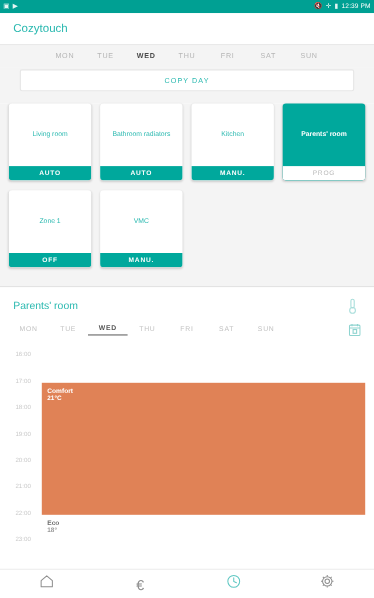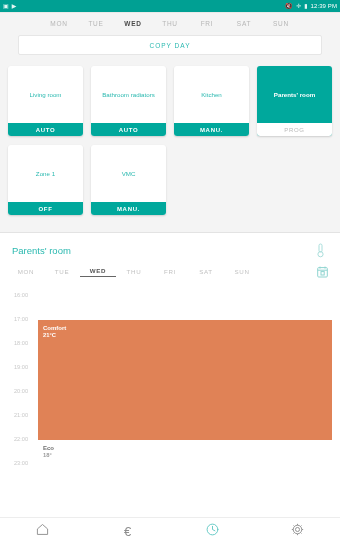--- a/index.html
+++ b/index.html
@@ -107,20 +107,23 @@
       <span class="sb-ico">▶</span>
     </div>
     <div class="sb-right">
       <span class="sb-ico">🔇</span>
       <span class="sb-ico">✛</span>
       <span class="sb-ico">▮</span>
       <span class="sb-time">12:39 PM</span>
     </div>
   </div>
 
+  <div class="appbar">
+    <span class="app-title">Cozytouch</span>
+  </div>
 
   <div class="weekstrip">
     <span class="wd">MON</span>
     <span class="wd">TUE</span>
     <span class="wd sel">WED</span>
     <span class="wd">THU</span>
     <span class="wd">FRI</span>
     <span class="wd">SAT</span>
     <span class="wd">SUN</span>
   </div>

